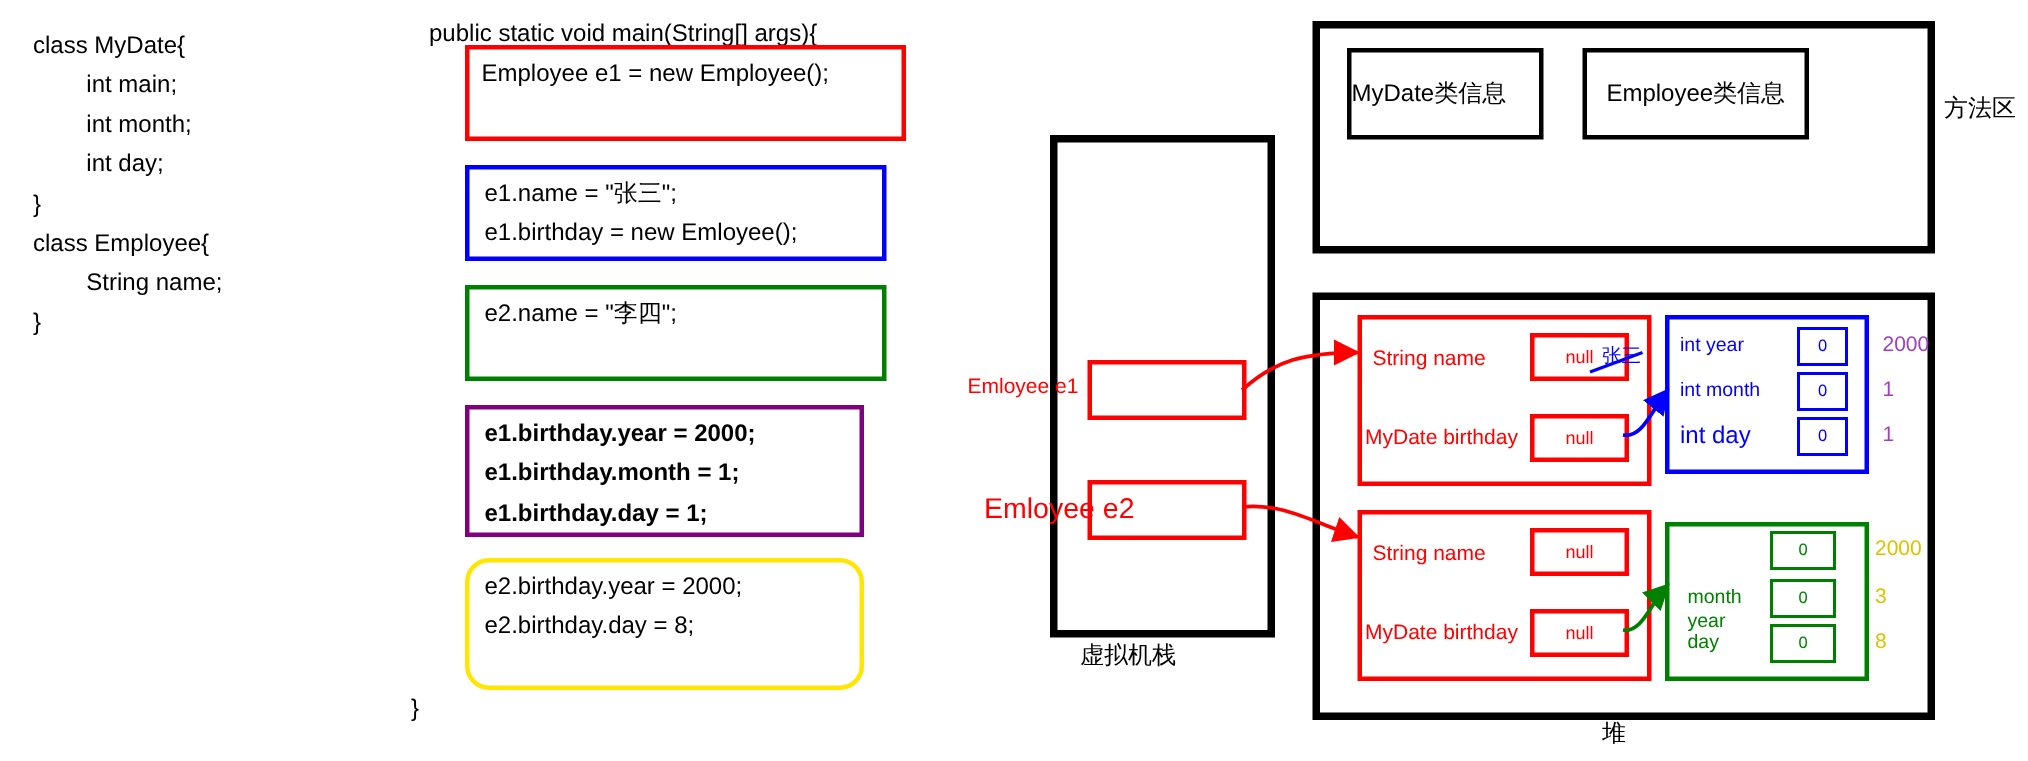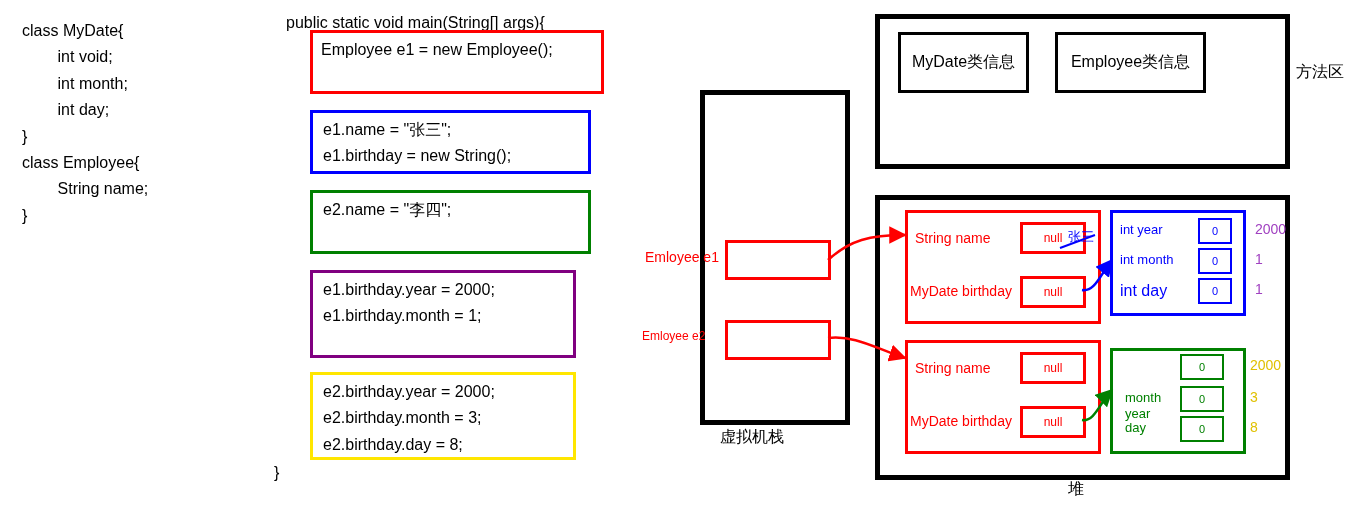--- a/index.html
+++ b/index.html
@@ -13,84 +13,84 @@
     height: 507px;
     overflow: hidden;
   }
   .abs { position: absolute; }
   .code-line { white-space: pre; line-height: 1.65; }
   .box { border-style: solid; }
   .border-red    { border-color: #ff0000; }
   .border-blue   { border-color: #0000ff; }
   .border-green  { border-color: #008000; }
   .border-purple { border-color: #800080; }
-  .border-yellow { border-color: #ffe600; }
+  .border-yellow { border-color: #ffe600; border-radius: 16px; }
   .border-black  { border-color: #000; }
   .thick3 { border-width: 3px; }
   .thick5 { border-width: 5px; }
   .txt-red    { color: #ff0000; }
   .txt-blue   { color: #0000ff; }
   .txt-green  { color: #008000; }
   .txt-purple { color: #a040c0; }
   .txt-yellow { color: #e0c000; }
   svg.abs { pointer-events: none; }
 </style>
 </head>
 <body>
 
 <div class="abs" style="left:22px; top:18px;">
   <div class="code-line">class MyDate{</div>
-  <div class="code-line">        int void;</div>
+  <div class="code-line">        int main;</div>
   <div class="code-line">        int month;</div>
   <div class="code-line">        int day;</div>
   <div class="code-line">}</div>
   <div class="code-line">class Employee{</div>
   <div class="code-line">        String name;</div>
   <div class="code-line">}</div>
 </div>
 
 <div class="abs code-line" style="left:274px; top:10px;margin-left:12px;">public static void main(String[] args){</div>
 
 <div class="abs box border-red thick3" style="left:310px; top:30px; width:280px; height:58px; padding-left:8px;">
   <div class="code-line" style="margin-top:4px;">Employee e1 = new Employee();</div>
 </div>
 
 <div class="abs box border-blue thick3" style="left:310px; top:110px; width:265px; height:58px; padding-left:10px;">
   <div class="code-line" style="margin-top:4px;">e1.name = "张三";</div>
-  <div class="code-line">e1.birthday = new String();</div>
+  <div class="code-line">e1.birthday = new Emloyee();</div>
 </div>
 
 <div class="abs box border-green thick3" style="left:310px; top:190px; width:265px; height:58px; padding-left:10px;">
   <div class="code-line" style="margin-top:4px;">e2.name = "李四";</div>
 </div>
 
-<div class="abs box border-purple thick3" style="left:310px; top:270px; width:250px; height:82px; padding-left:10px;">
+<div class="abs box border-purple thick3" style="left:310px; top:270px; width:250px; height:82px; padding-left:10px;font-weight:bold;">
   <div class="code-line" style="margin-top:4px;">e1.birthday.year = 2000;</div>
   <div class="code-line">e1.birthday.month = 1;</div>
+  <div class="code-line">e1.birthday.day = 1;</div>
 </div>
 
 <div class="abs box border-yellow thick3" style="left:310px; top:372px; width:250px; height:82px; padding-left:10px;">
   <div class="code-line" style="margin-top:4px;">e2.birthday.year = 2000;</div>
-  <div class="code-line">e2.birthday.month = 3;</div>
   <div class="code-line">e2.birthday.day = 8;</div>
 </div>
 
 <div class="abs code-line" style="left:274px; top:460px;">}</div>
 
 <div class="abs box border-black thick5" style="left:700px; top:90px; width:140px; height:325px;"></div>
 <div class="abs" style="left:720px; top:427px;">虚拟机栈</div>
 
 <div class="abs box border-red thick3" style="left:725px; top:240px; width:100px; height:34px;"></div>
 <div class="abs txt-red" style="left:645px; top:249px; font-size:14px;">Emloyee e1</div>
 
 <div class="abs box border-red thick3" style="left:725px; top:320px; width:100px; height:34px;"></div>
-<div class="abs txt-red" style="left:642px; top:329px; font-size:12px;">Emloyee e2</div>
+<div class="abs txt-red" style="left:656px; top:329px; font-size:19px;">Emloyee e2</div>
 
 <div class="abs box border-black thick5" style="left:875px; top:14px; width:405px; height:145px;"></div>
-<div class="abs box border-black thick3" style="left:898px; top:32px; width:125px; height:55px; display:flex; align-items:center; justify-content:center;">
+<div class="abs box border-black thick3" style="left:898px; top:32px; width:125px; height:55px; display:flex; align-items:center; justify-content:flex-start;">
   <span>MyDate类信息</span>
 </div>
 <div class="abs box border-black thick3" style="left:1055px; top:32px; width:145px; height:55px; display:flex; align-items:center; justify-content:center;">
   <span>Employee类信息</span>
 </div>
 <div class="abs" style="left:1296px; top:62px;">方法区</div>
 
 <div class="abs box border-black thick5" style="left:875px; top:195px; width:405px; height:275px;"></div>
 <div class="abs" style="left:1068px; top:479px;">堆</div>
 

